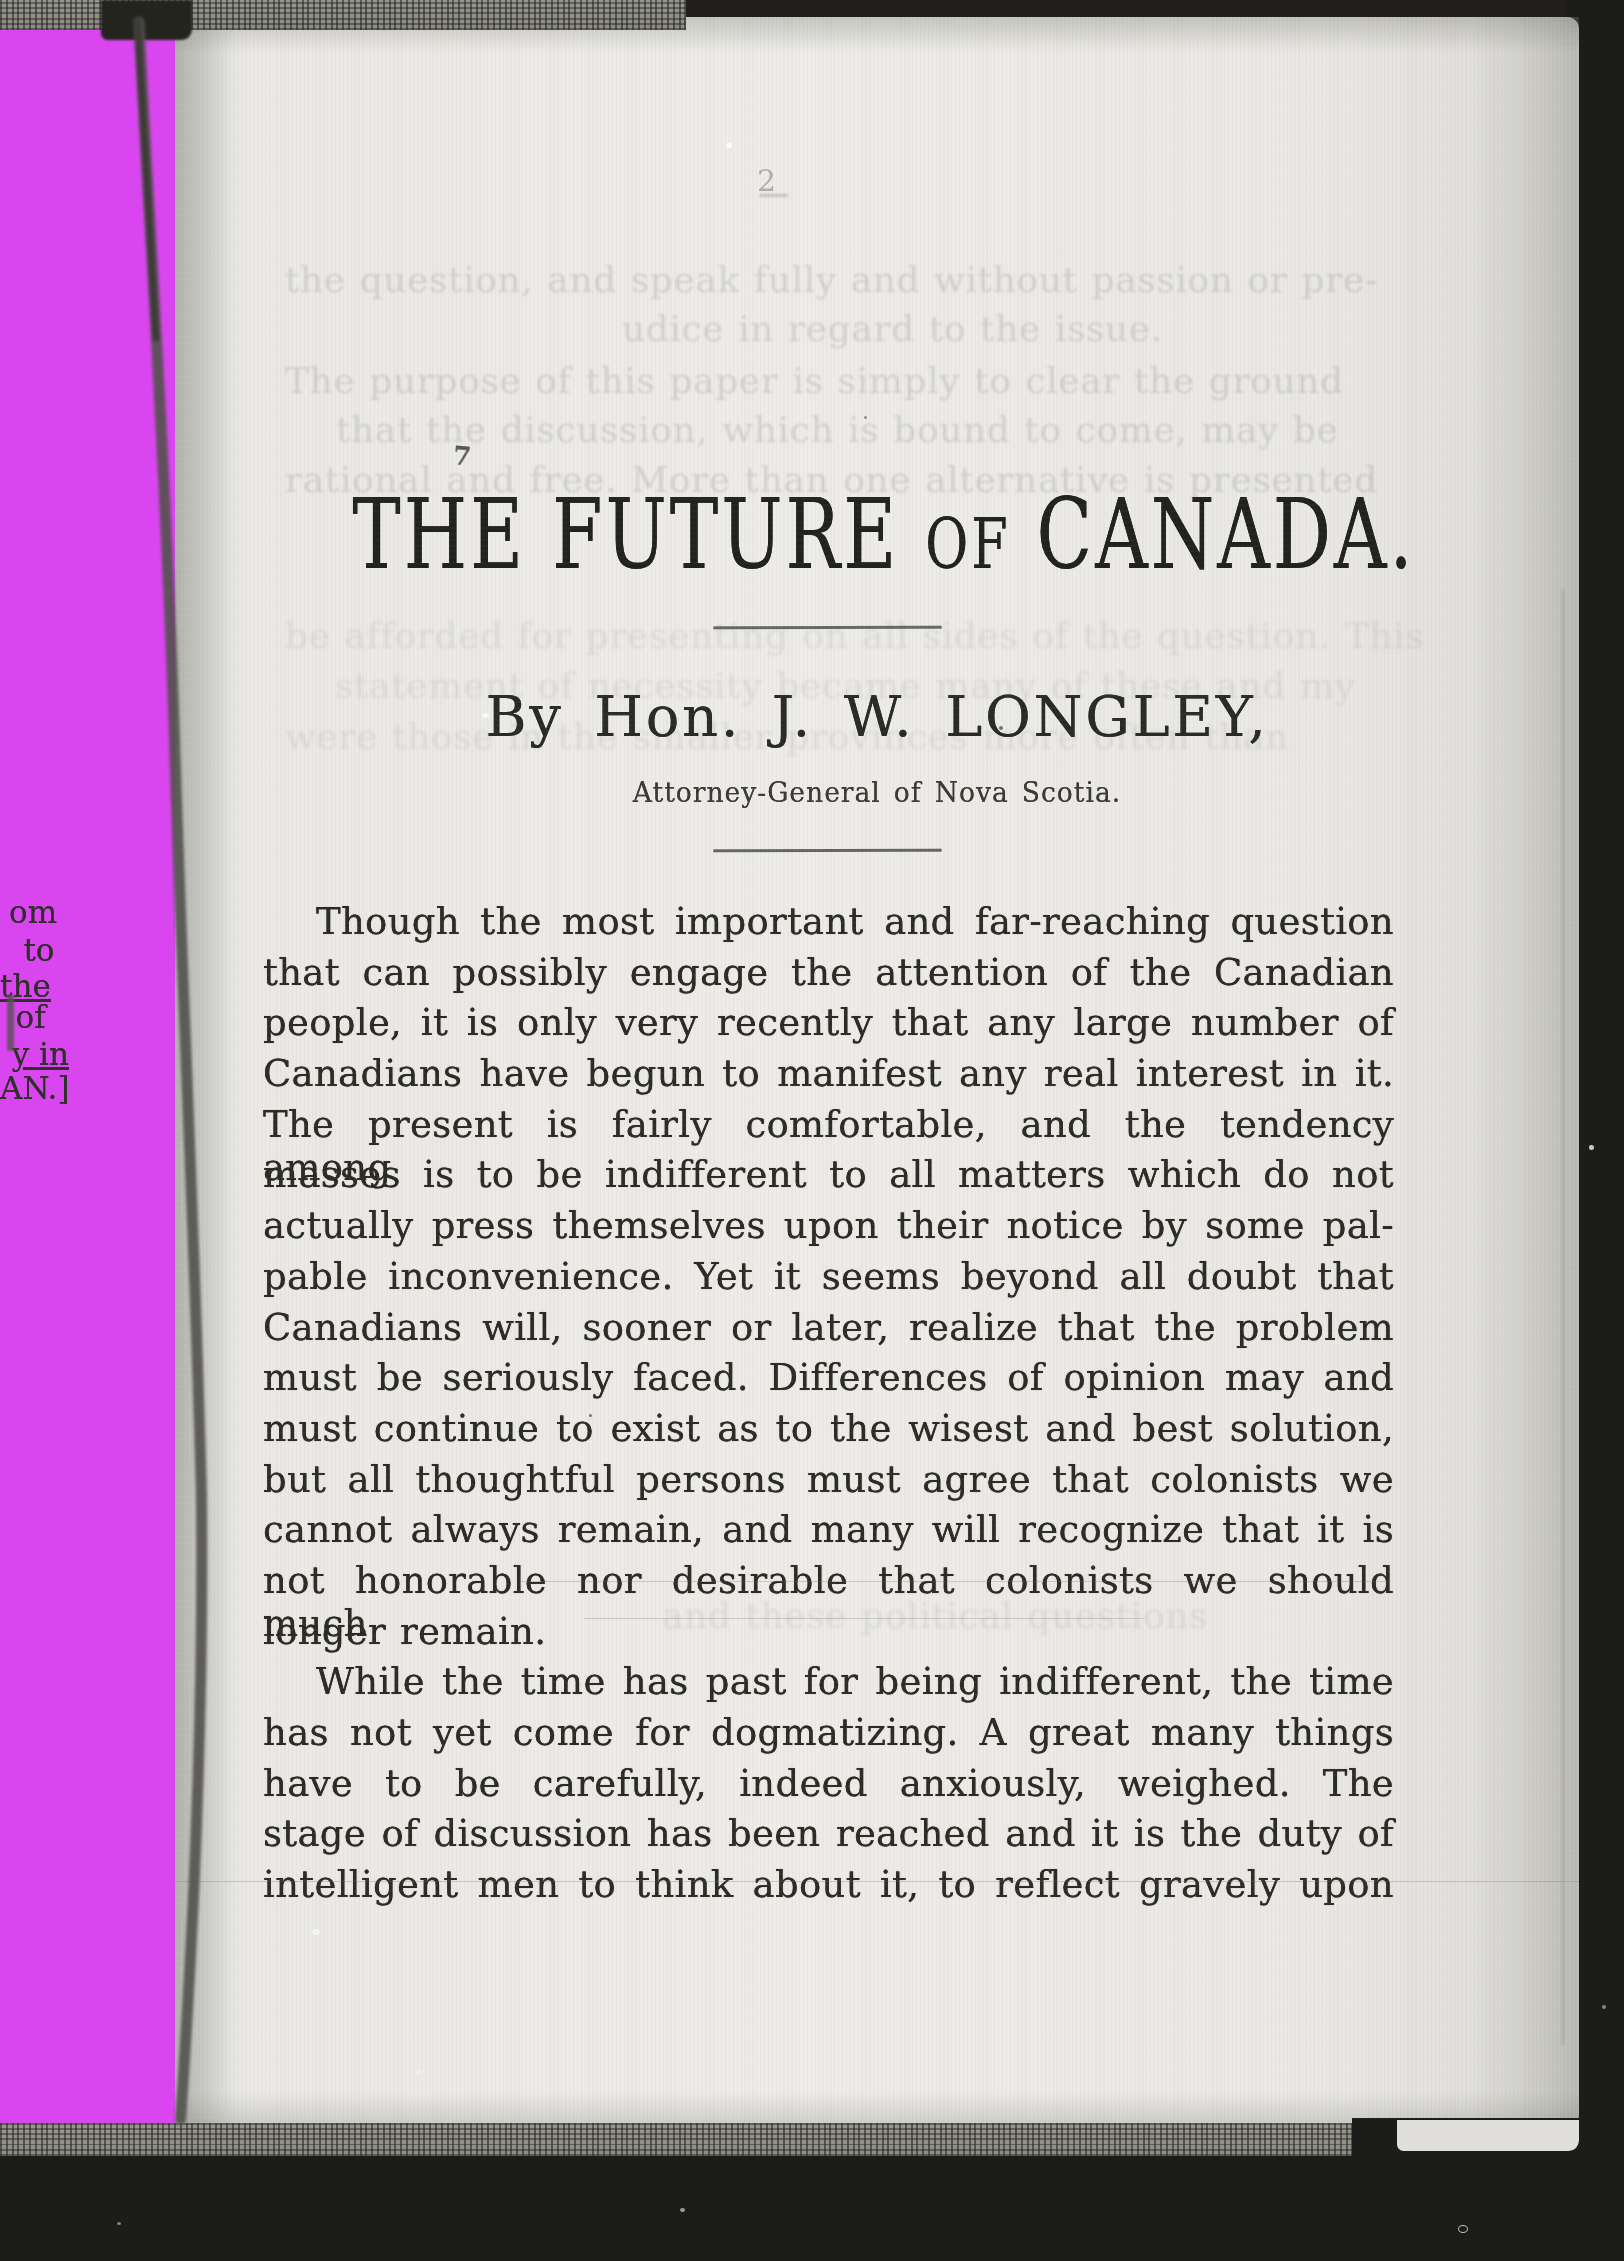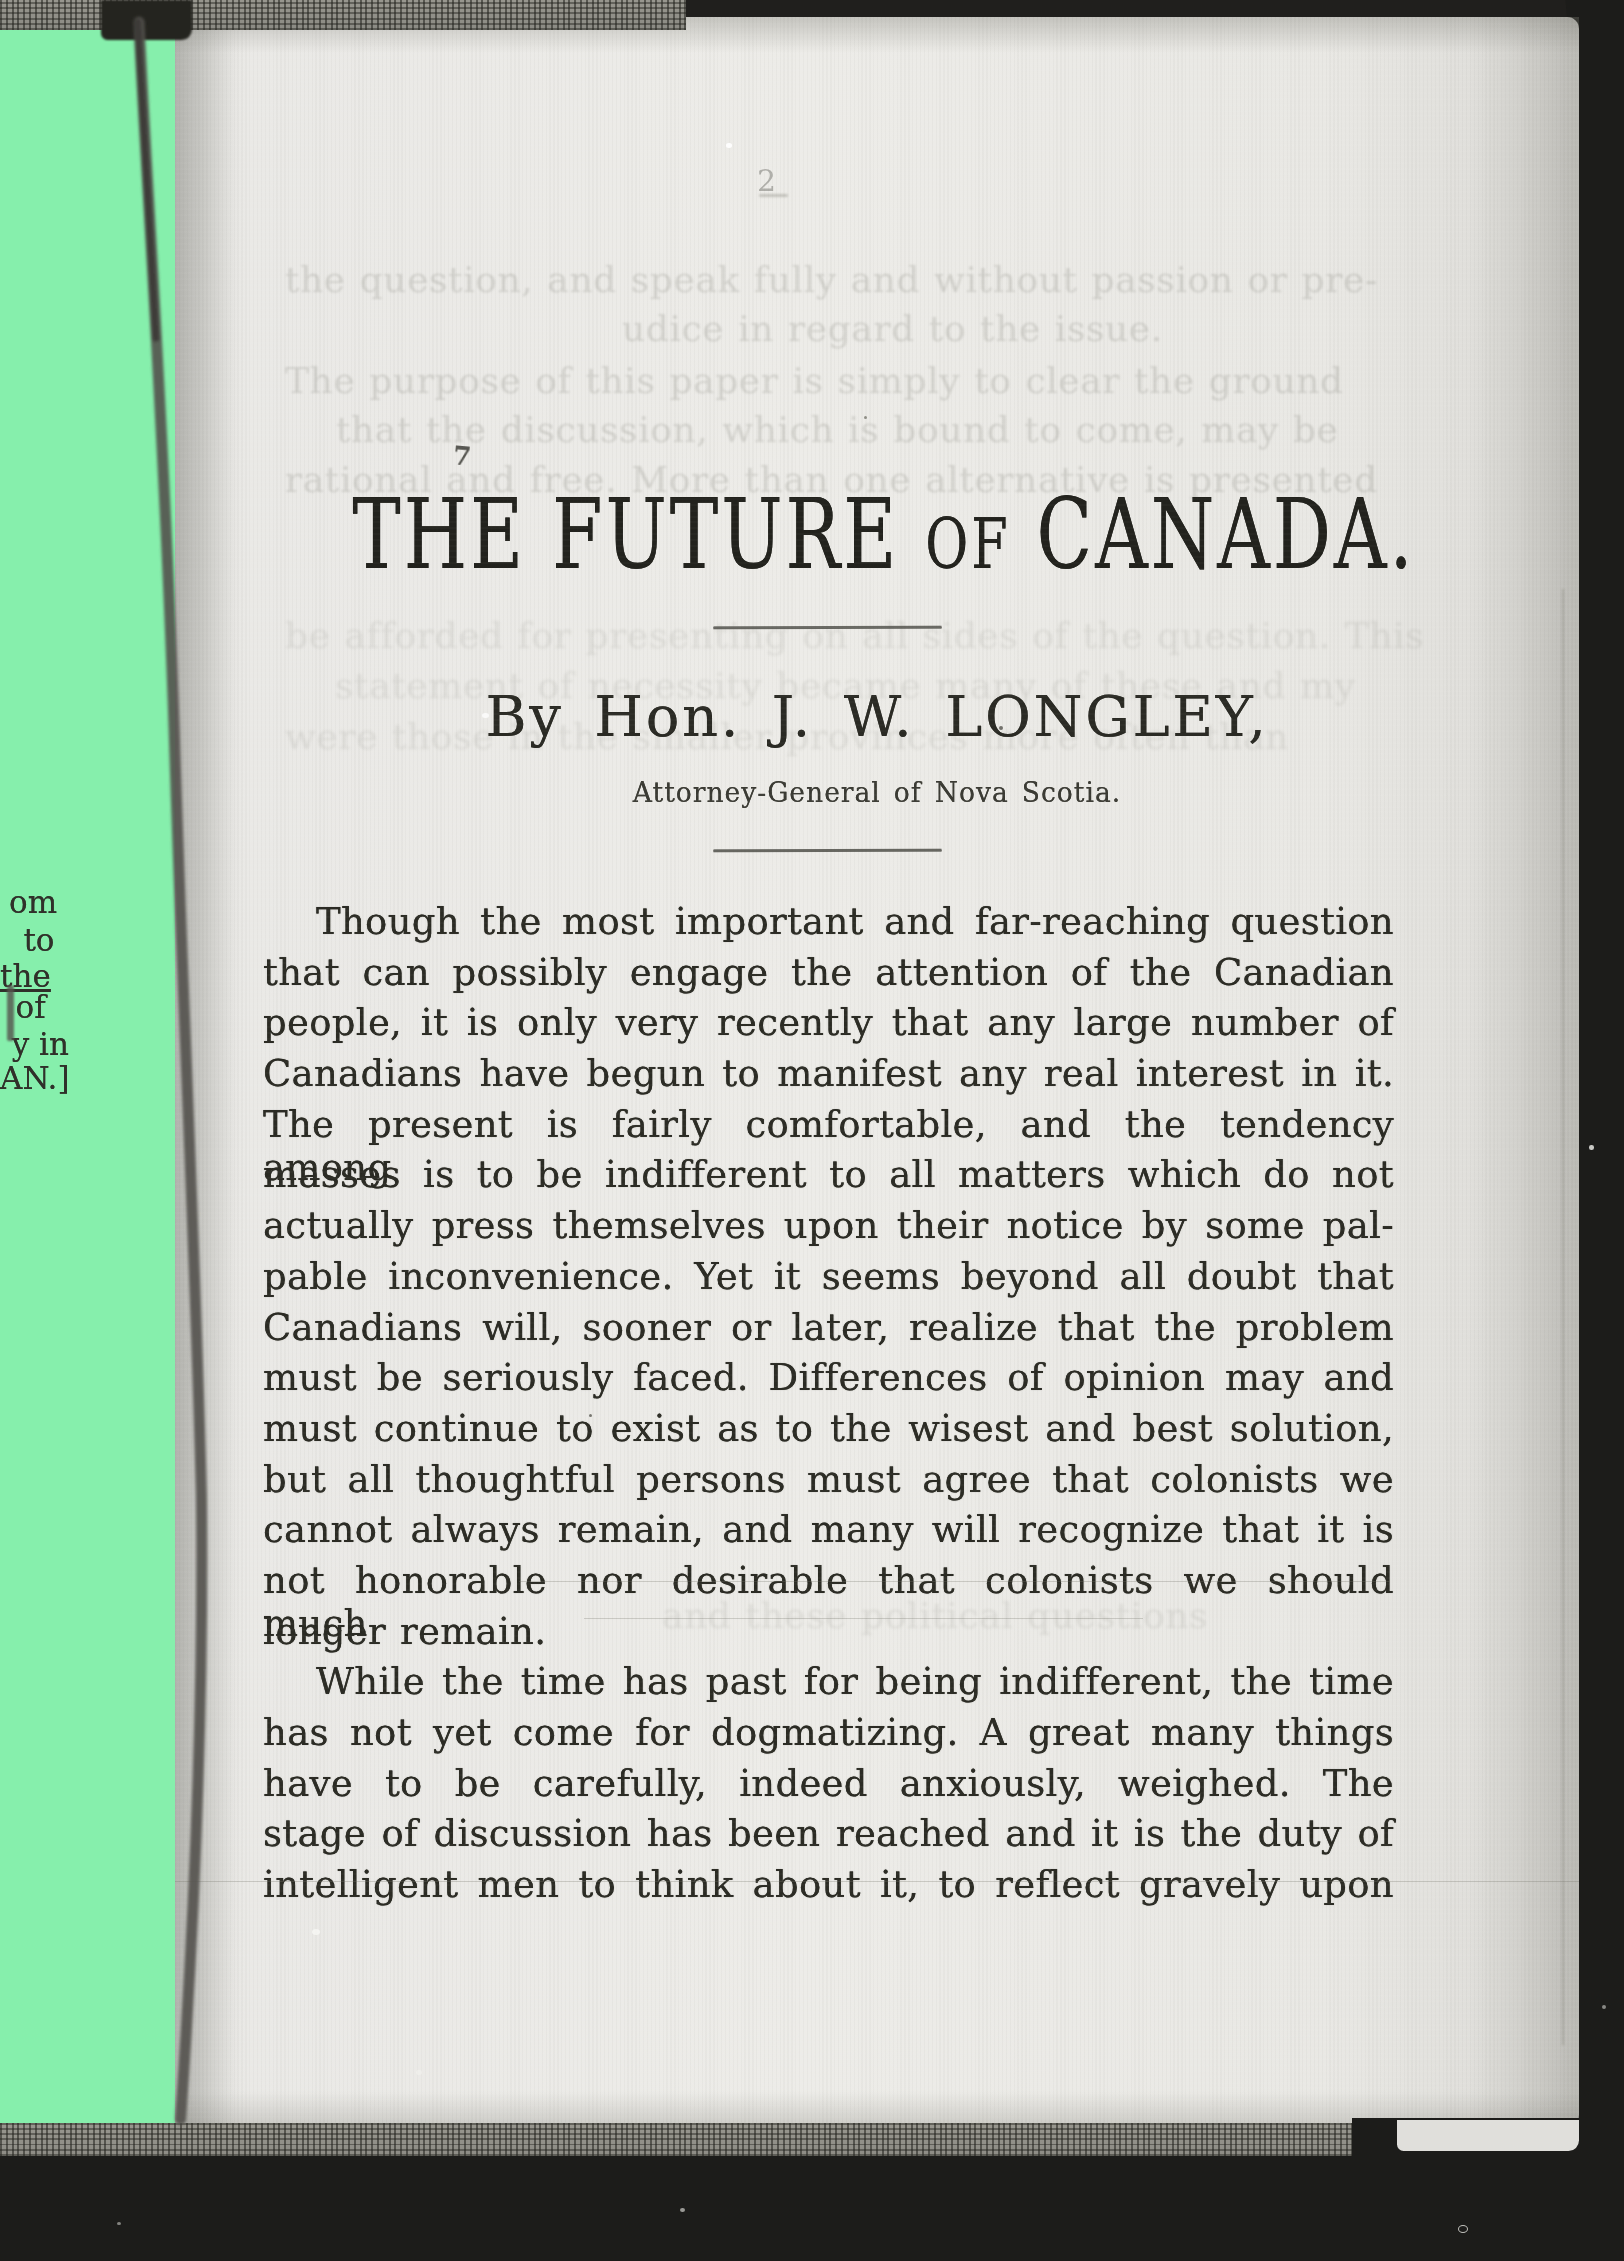--- a/index.html
+++ b/index.html
@@ -17,21 +17,21 @@
   .cloth-bottom{left:0;top:2123px;width:1355px;height:38px;}
   .black-top{position:absolute;left:676px;top:0;width:949px;height:29px;background:#201f1d;}
   .black-right{position:absolute;left:1559px;top:0;width:65px;height:2261px;background:#1c1c1a;
       clip-path:polygon(6.5px 0,65px 0,65px 2261px,27px 2261px,19.5px 2131px,9px 29px);}
   .black-corner{position:absolute;left:1352px;top:2118px;width:273px;height:52px;background:#1c1c1a;}
   .black-bottom{position:absolute;left:0;top:2156px;width:1624px;height:105px;background:#1c1c1a;}
   .spine-blob{position:absolute;left:101px;top:0;width:91px;height:40px;background:#24241f;
       border-radius:0 0 10.4px 6.5px;filter:blur(1px);}
 
   
-  .left-page{position:absolute;left:0;top:18px;width:195px;height:2113px;background:#86efac;}
+  .left-page{position:absolute;left:0;top:28px;width:195px;height:2113px;background:#d946ef;}
   .main-page{position:absolute;left:175px;top:17px;width:1404px;height:2113px;
       background:linear-gradient(90deg,#dadad6 0,#eae9e6 5%,#edecE8 45%,#e9e8e4 82%,#dddcd8 96%,#d2d1cd 100%);
       border-radius:7.8px 11.7px 15.6px 3.9px;}
   .corner-flap{position:absolute;left:1397px;top:2120px;width:182px;height:31px;background:#e0dfdb;
       border-radius:0 0 10.4px 6.5px;}
   .shade{position:absolute;pointer-events:none;}
   .shade-gutter{left:0;top:0;width:62px;height:100%;background:linear-gradient(90deg,rgba(85,85,78,.30),rgba(85,85,78,0));}
   .shade-right{right:0;top:0;width:110px;height:100%;background:linear-gradient(270deg,rgba(105,105,95,.22),rgba(105,105,95,0));}
   .shade-top{left:0;top:0;width:100%;height:36px;background:linear-gradient(rgba(95,95,86,.28),rgba(95,95,86,0));}
   .shade-bottom{left:0;bottom:0;width:100%;height:39px;background:linear-gradient(rgba(95,95,86,0),rgba(95,95,86,.25));}
@@ -93,21 +93,21 @@
 
   <div class="black-top"></div>
   <div class="black-right"></div>
 
   <div class="left-page">
     <div id="fragments">
         <div class="frag" style="left: 9px; top: 866px;">om</div>
         <div class="frag" style="left: 23.4px; top: 904px;">to</div>
         <div class="frag" style="left: 0px; top: 940px; text-decoration: underline;">the</div>
         <div class="frag" style="left: 15.6px; top: 971px;">of</div>
-        <div class="frag" style="left: 11.7px; top: 1008px;">y in</div>
+        <div class="frag" style="left: 11.7px; top: 1008px; text-decoration: underline;">y in</div>
         <div class="frag" style="left: 0px; top: 1042px;">AN.]</div>
       </div>
     <div class="blotch"></div>
   </div>
 
   <div class="main-page">
     <div class="shade shade-gutter"></div>
     <div class="shade shade-right"></div>
     <div class="shade shade-top"></div>
     <div class="shade shade-bottom"></div>

